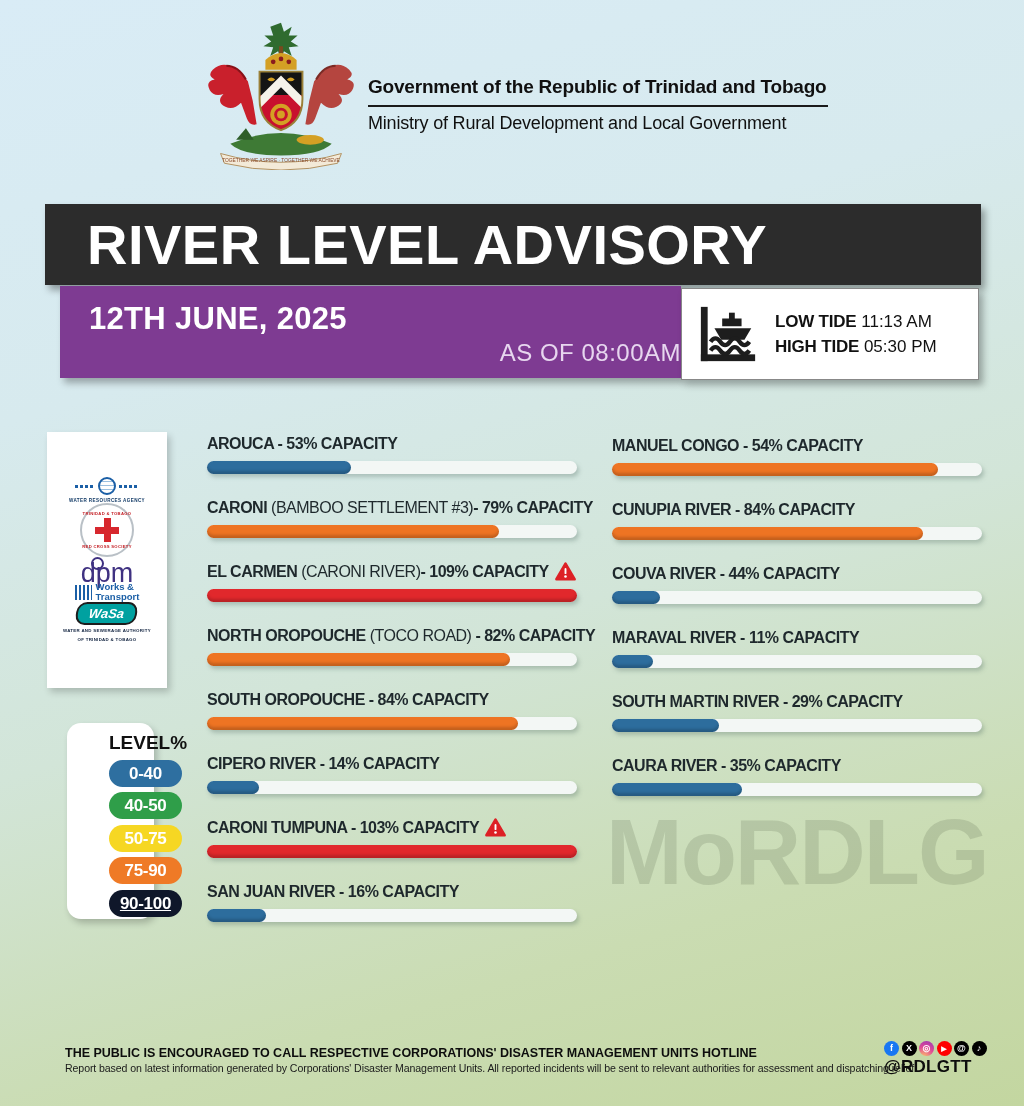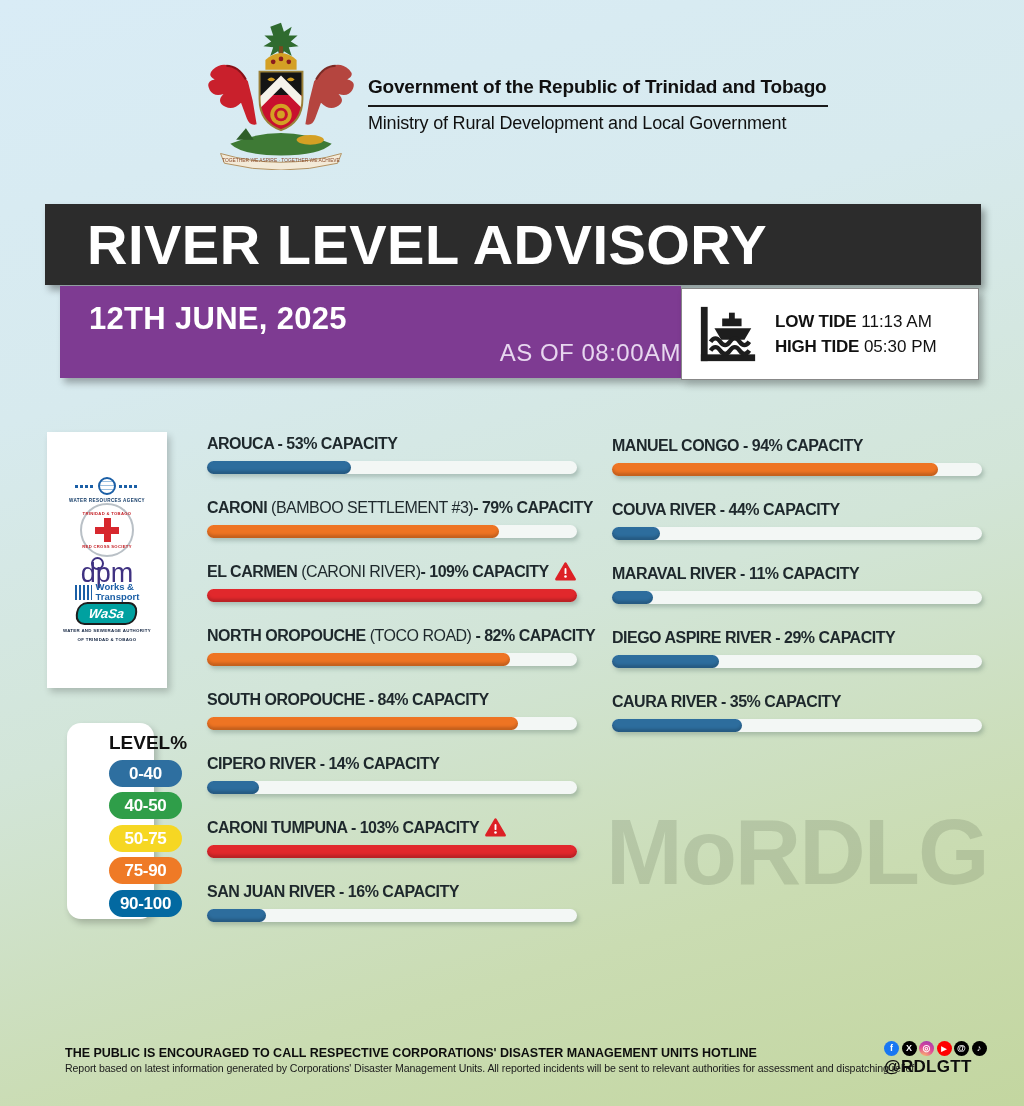--- a/index.html
+++ b/index.html
@@ -189,21 +189,21 @@
     <div class="wasa-cap">OF TRINIDAD &amp; TOBAGO</div>
   </div>
 </div>
 
 <div class="legend-box">
   <div class="legend-title">LEVEL%</div>
   <div class="pill" style="background: rgb(46, 111, 160);">0-40</div>
   <div class="pill" style="background: rgb(47, 158, 73);">40-50</div>
   <div class="pill" style="background: rgb(246, 215, 35);">50-75</div>
   <div class="pill" style="background: rgb(239, 122, 38);">75-90</div>
-  <div class="pill" style="background: #0369a1;">90-100</div>
+  <div class="pill" style="background: #0f172a; text-decoration: underline;">90-100</div>
 </div>
 
 <div class="col col-left">
   <div class="row">
     <div class="rlabel"><b>AROUCA</b><span class="q"></span><b> - 53% CAPACITY</b></div>
     <div class="track">
         <div class="fill" style="width: 39%; background: rgb(45, 109, 157);"></div>
       </div>
   </div>
   <div class="row">
@@ -253,39 +253,45 @@
   <div class="row">
     <div class="rlabel"><b>SAN JUAN RIVER</b><span class="q"></span><b> - 16% CAPACITY</b></div>
     <div class="track">
         <div class="fill" style="width: 16%; background: rgb(45, 109, 157);"></div>
       </div>
   </div>
 </div>
 
 <div class="col col-right">
   <div class="row">
-    <div class="rlabel"><b>MANUEL CONGO</b><span class="q"></span><b> - 94% CAPACITY</b></div>
+    <div class="rlabel"><b>MANUEL CONGO</b><span class="q"></span><b> - 54% CAPACITY</b></div>
     <div class="track">
         <div class="fill" style="width: 88%; background: rgb(238, 116, 35);"></div>
       </div>
   </div>
   <div class="row">
+    <div class="rlabel"><b>CUNUPIA RIVER</b><span class="q"></span><b> - 84% CAPACITY</b></div>
+    <div class="track">
+        <div class="fill" style="width: 84%; background: rgb(238, 116, 35);"></div>
+      </div>
+  </div>
+  <div class="row">
     <div class="rlabel"><b>COUVA RIVER</b><span class="q"></span><b> - 44% CAPACITY</b></div>
     <div class="track">
         <div class="fill" style="width: 13%; background: rgb(45, 109, 157);"></div>
       </div>
   </div>
   <div class="row">
     <div class="rlabel"><b>MARAVAL RIVER</b><span class="q"></span><b> - 11% CAPACITY</b></div>
     <div class="track">
         <div class="fill" style="width: 11%; background: rgb(45, 109, 157);"></div>
       </div>
   </div>
   <div class="row">
-    <div class="rlabel"><b>DIEGO ASPIRE RIVER</b><span class="q"></span><b> - 29% CAPACITY</b></div>
+    <div class="rlabel"><b>SOUTH MARTIN RIVER</b><span class="q"></span><b> - 29% CAPACITY</b></div>
     <div class="track">
         <div class="fill" style="width: 29%; background: rgb(45, 109, 157);"></div>
       </div>
   </div>
   <div class="row">
     <div class="rlabel"><b>CAURA RIVER</b><span class="q"></span><b> - 35% CAPACITY</b></div>
     <div class="track">
         <div class="fill" style="width: 35%; background: rgb(45, 109, 157);"></div>
       </div>
   </div>

